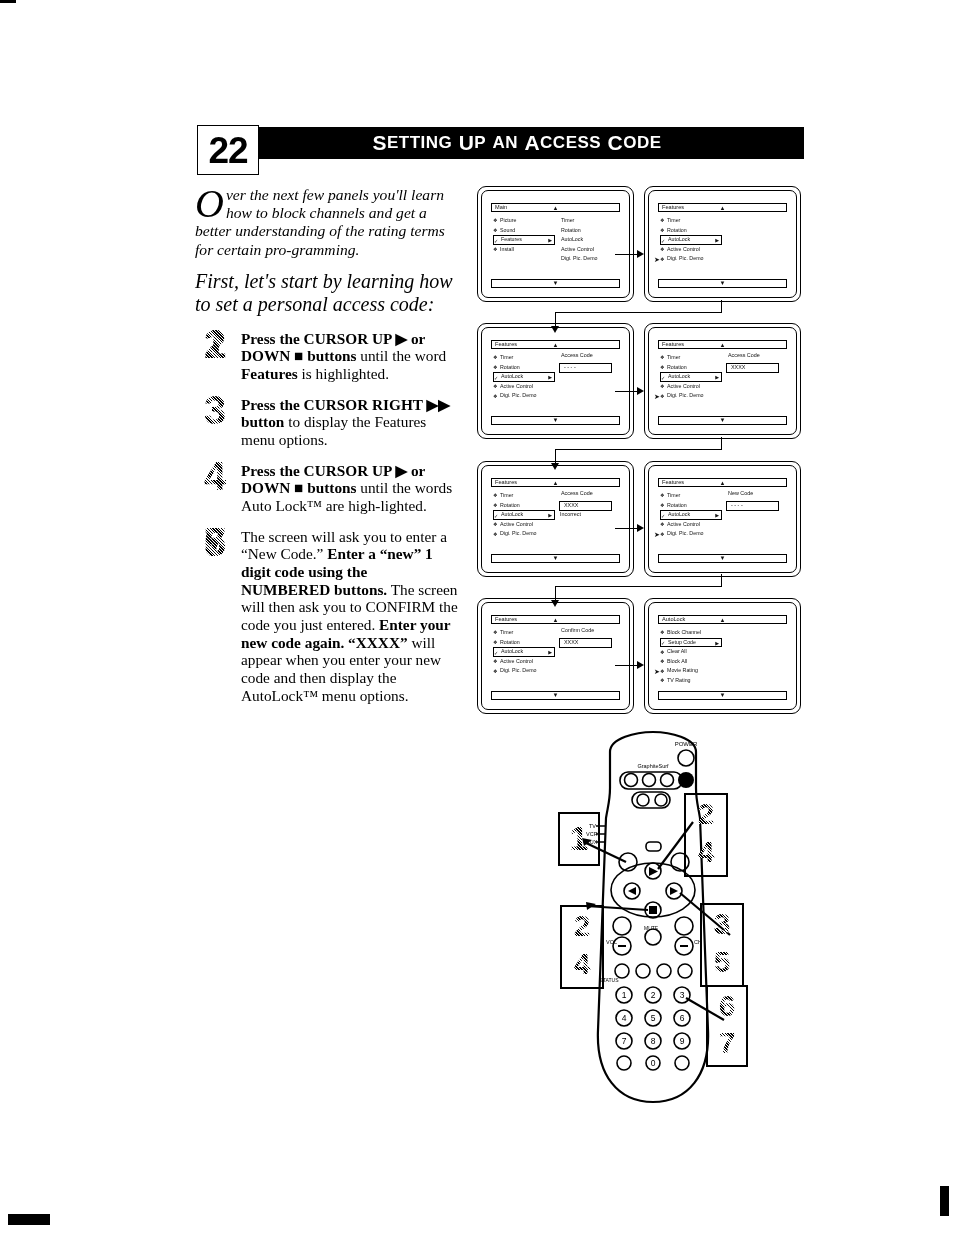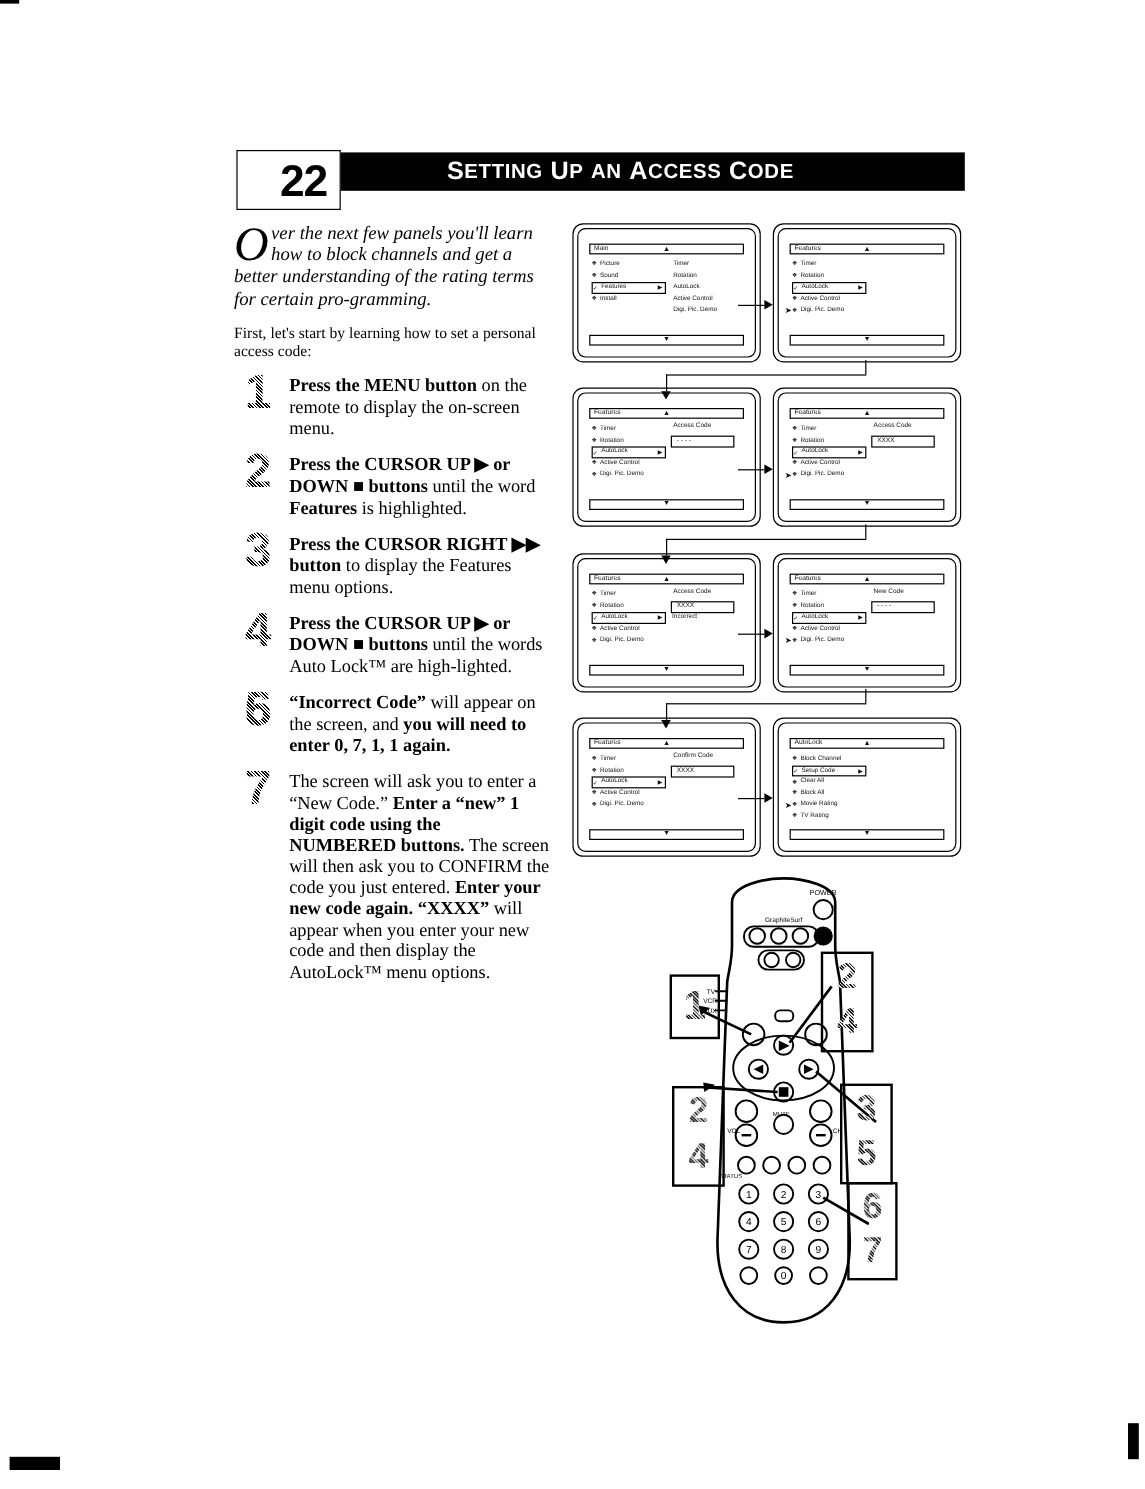--- a/index.html
+++ b/index.html
@@ -20,29 +20,29 @@
        display:flex;align-items:center;justify-content:center;
        color:#fff;font-family:"Liberation Sans",sans-serif;
        font-weight:bold;font-size:21px;letter-spacing:.5px;
        padding-left:30px;box-sizing:border-box;}
   #header .title .cap{font-size:21px;}
   #header .title .sm{font-size:17px;}
   #pagenum{position:absolute;left:197px;top:125px;width:60px;height:48px;
        border:1.5px solid #000;background:#fff;
        display:flex;align-items:center;justify-content:center;
        font-family:"Liberation Sans",sans-serif;font-weight:bold;
-       font-size:37px;line-height:1;letter-spacing:-1px;z-index:4;padding-left:25px;}
+       font-size:37px;line-height:1;letter-spacing:-1px;z-index:4;}
 
   
   #leftcol{position:absolute;left:195px;top:186px;width:265px;
        font-size:15.3px;line-height:1.165;}
   .intro{font-style:italic;font-size:15.6px;line-height:1.17;}
   .dropcap{float:left;font-size:40px;line-height:.82;padding:2px 2px 0 0;
        font-style:italic;font-family:"Liberation Serif",serif;}
-  .intro2{font-size:13px;line-height:1.17;margin-top:11px;}
+  .intro2{font-style:italic;font-size:20px;line-height:1.17;margin-top:11px;}
 
   .step{position:relative;padding-left:46px;margin-top:13px;
        font-size:15.3px;line-height:1.155;}
   .step .num{position:absolute;left:0;top:-6px;width:40px;
        font-family:"Liberation Sans",sans-serif;font-weight:bold;
        font-size:40px;line-height:1;color:#555;
        text-align:center;
        -webkit-text-stroke:0px;
        background:
          repeating-linear-gradient(45deg,#000 0 1px,transparent 1px 2px);
@@ -125,27 +125,26 @@
   </div>
 </div>
 <div id="pagenum">22</div>
 
 <div id="leftcol">
   <div class="intro">
     <span class="dropcap">O</span><span>ver the next few panels you'll learn how to block channels and get a better understanding of the rating terms for certain pro-gramming.</span>
   </div>
   <div class="intro2">First, let's start by learning how to set a personal access code:</div>
   <div id="steps-container">
-      <div class="step"><span class="num">1</span><span><b>Press the MENU button</b> on the remote to display the on-screen menu.</span></div>
+      <div class="step"><span class="num">1</span></div>
       <div class="step"><span class="num">2</span><span><b>Press the CURSOR UP ▶ or DOWN ■ buttons</b> until the word <b>Features</b> is highlighted.</span></div>
       <div class="step"><span class="num">3</span><span><b>Press the CURSOR RIGHT ▶▶ button</b> to display the Features menu options.</span></div>
       <div class="step"><span class="num">4</span><span><b>Press the CURSOR UP ▶ or DOWN ■ buttons</b> until the words Auto Lock™ are high-lighted.</span></div>
       <div class="step"><span class="num">5</span></div>
       <div class="step"><span class="num">6</span></div>
-      <div class="step note"><span><b>“Incorrect Code”</b> will appear on the screen, and <b>you will need to enter 0, 7, 1, 1 again.</b></span></div>
       <div class="step"><span class="num">7</span><span>The screen will ask you to enter a “New Code.” <b>Enter a “new” 1 digit code using the NUMBERED buttons.</b> The screen will then ask you to CONFIRM the code you just entered. <b>Enter your new code again.</b> <b>“XXXX”</b> will appear when you enter your new code and then display the AutoLock™ menu options.</span></div>
     </div>
 </div>
 
 <div id="screens">
     <div class="tv" style="left: 0px; top: 0px;">
       <div class="inner">
         <div class="scr">
           <div class="titlebar">
             <span>Main</span>

